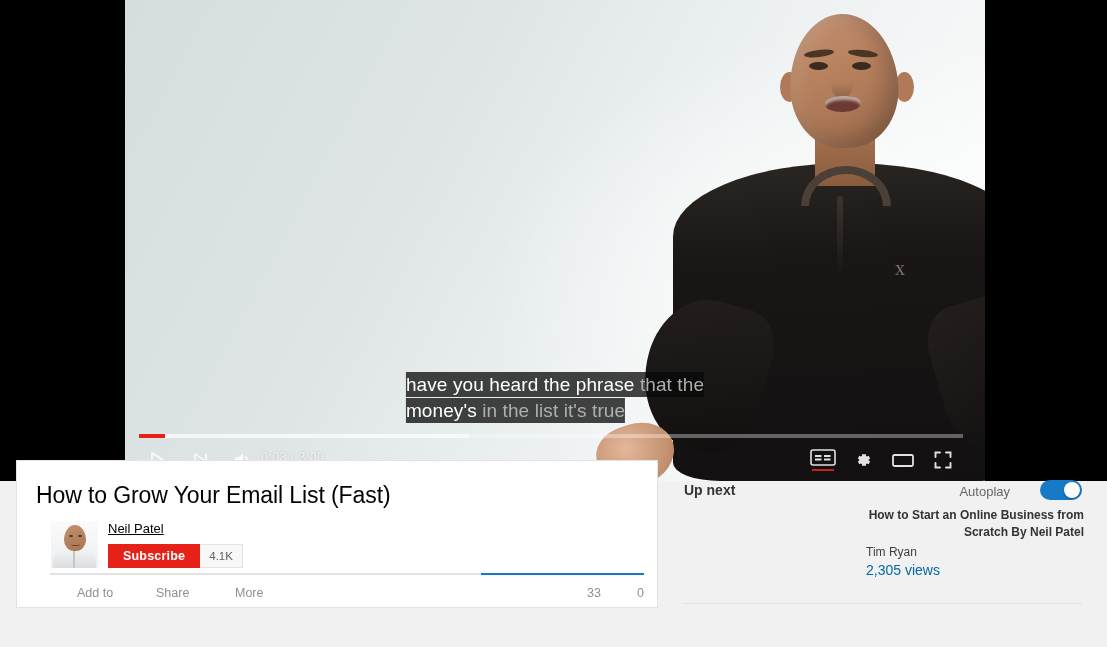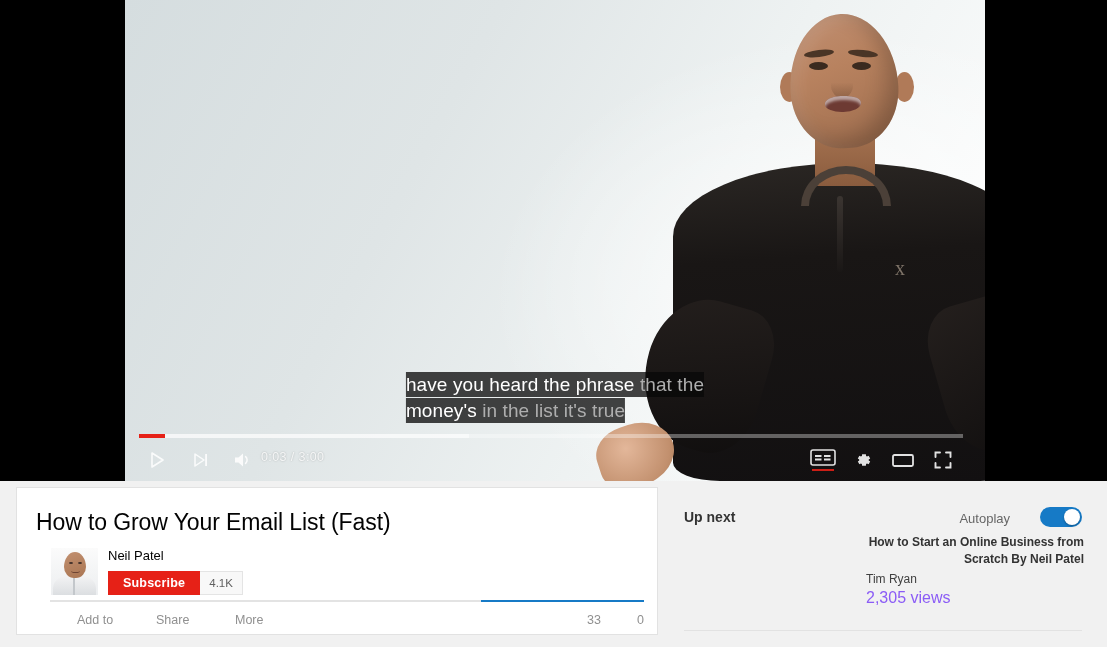--- a/index.html
+++ b/index.html
@@ -126,21 +126,21 @@
     white-space: nowrap; text-shadow: 0 0 2px rgba(0,0,0,.25);
   }
   #btn-cc         { right: 134px; }
   #btn-settings   { right: 94px;  }
   #btn-theater    { right: 54px;  }
   #btn-fullscreen { right: 14px;  }
   #btn-cc { flex-direction: column; }
   #cc-underline { width: 22px; height: 2.5px; background: #e62117; margin-top: 3px; }
 
   
-  #page { position: absolute; left: 0; top: 481px; width: 956px; height: 166px; }
+  #page { position: absolute; left: 0; top: 454px; width: 956px; height: 166px; }
 
   #primary {
     position: absolute; left: 16px; top: 6px;
     width: 642px; height: 148px;
     background: #fff; border: 1px solid #e2e2e2;
   }
   #video-title {
     position: absolute; left: 19px; top: 21px;
     font-size: 23px; font-weight: 400; color: #030303; letter-spacing: -.1px;
     white-space: nowrap;
@@ -158,21 +158,21 @@
   .av-eye.l { left:18px; } .av-eye.r { left:27px; }
   .av-smile { position:absolute; left:20px; top:21px; width:9px; height:4px;
     border-bottom:1.6px solid #6d4434; border-radius:0 0 50% 50%; }
   .av-body { position:absolute; left:2px; top:27px; width:43px; height:22px;
     background: linear-gradient(180deg,#f4f4f5,#d9dcdf);
     border-radius: 42% 42% 0 0 / 60% 60% 0 0; }
   .av-placket { position:absolute; left:22px; top:28px; width:2px; height:19px; background:#c3c7cb; }
 
   #owner-name {
     position: absolute; left: 91px; top: 60px;
-    font-size: 13px; color: #030303;
+    font-size: 13px; color: #030303; text-decoration: underline;
   }
   #subscribe-group { position: absolute; left: 91px; top: 83px; display: flex; height: 24px; }
   #subscribe-button {
     background: #e62117; color: #fff; font-size: 12.5px; font-weight: bold;
     padding: 0 15px; display: flex; align-items: center; cursor: pointer;
     border: none; letter-spacing: .2px; font-family: inherit;
   }
   #subscriber-count {
     background: #f8f8f8; border: 1px solid #e4e4e4; border-left: none;
     color: #606060; font-size: 11.5px; display: flex; align-items: center;
@@ -258,21 +258,21 @@
   #up-next-title {
     position: absolute; left: 182px; top: 0; width: 218px;
     font-size: 12px; font-weight: bold; color: #333; line-height: 17px; text-align: right;
   }
   #up-next-channel {
     position: absolute; left: 182px; top: 38px;
     font-size: 12px; color: #404040;
   }
   #up-next-views {
     position: absolute; left: 182px; top: 55px;
-    font-size: 16px; color: #8b5cf6;
+    font-size: 14px; color: #0369a1;
   }
   #secondary-divider {
     position: absolute; left: 12px; right: 10px; top: 143px;
     height: 1px; background: #e2e2e2;
   }
 </style>
 </head>
 <body>
 
 <div id="player">

